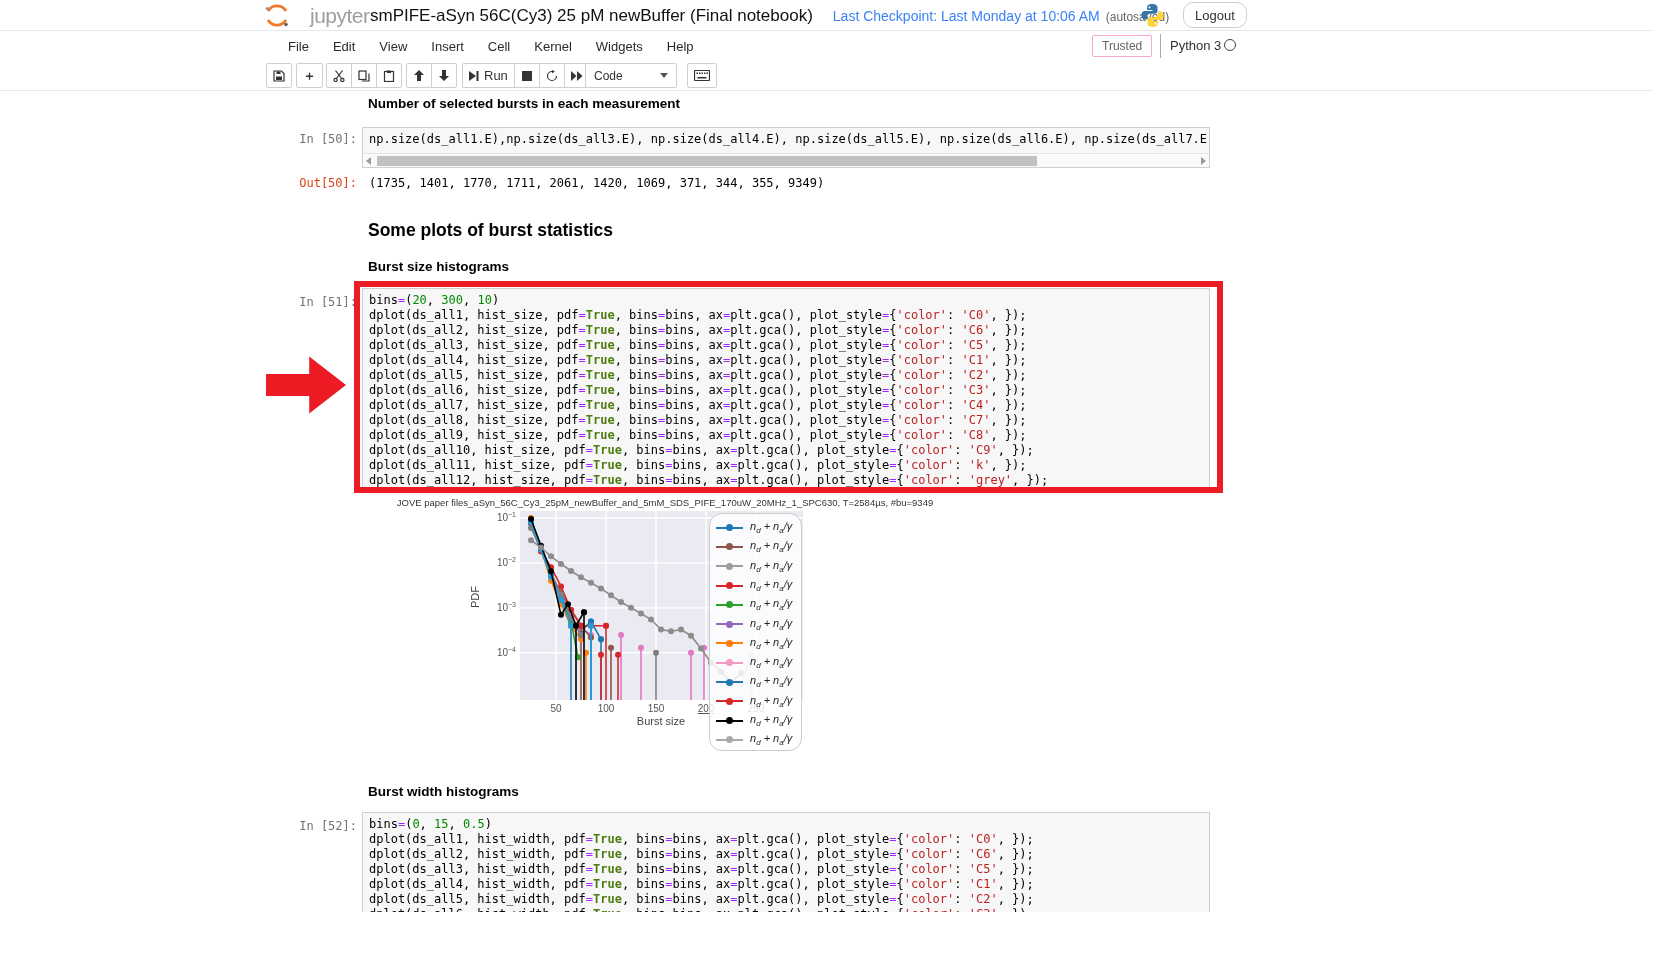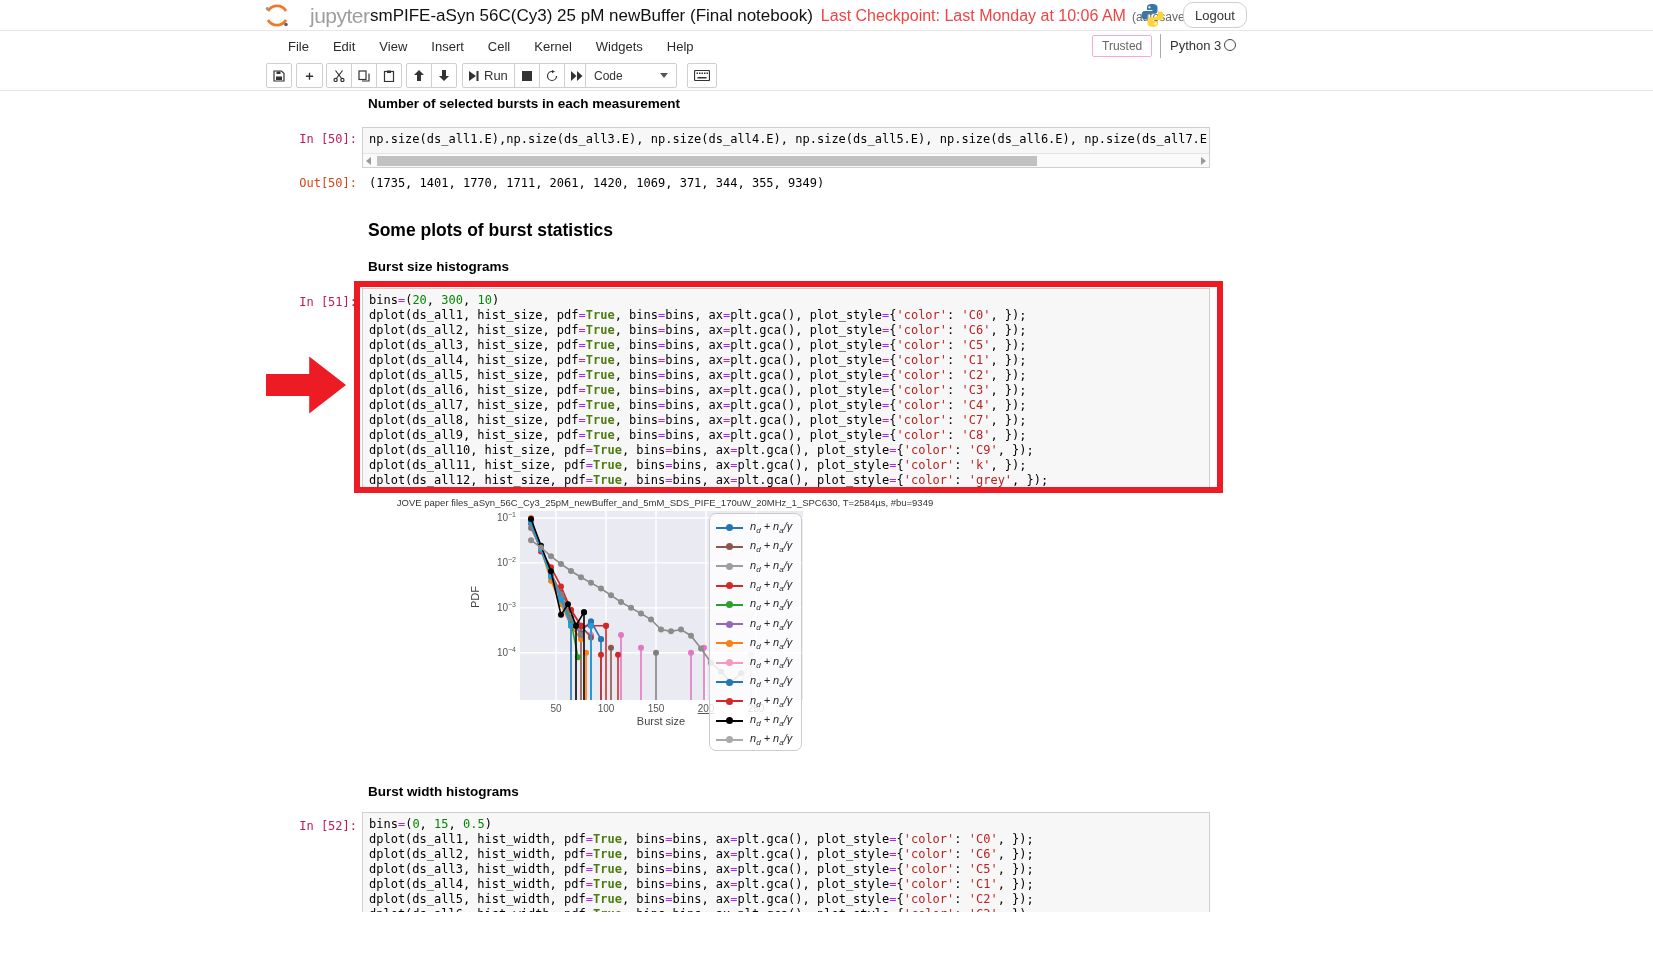--- a/index.html
+++ b/index.html
@@ -4,21 +4,21 @@
 <style>
   * { margin:0; padding:0; box-sizing:border-box; }
   html,body { width:1653px; height:962px; background:#fff; overflow:hidden;
               font-family:"Liberation Sans", sans-serif; color:#000; }
 
   
   #header { position:absolute; left:0; top:0; width:1653px; height:31px; background:#fff; border-bottom:1px solid #e7e7e7; }
   #logo { position:absolute; left:264px; top:3px; display:flex; align-items:center; cursor:pointer; }
   #logo-text { font-size:21px; color:#9e9e9e; letter-spacing:-0.5px; margin-left:20px; }
   #nb-title { position:absolute; left:370px; top:6px; font-size:17px; color:#111; white-space:nowrap; }
-  #checkpoint { font-size:16px; color:#ef4444; margin-left:8px; }
+  #checkpoint { font-size:14px; color:#3b82f6; margin-left:20px; }
   #autosaved { font-size:12px; color:#666; margin-left:6px; }
   #py-logo { position:absolute; left:1140px; top:3px; }
   #logout-btn { position:absolute; left:1183px; top:2px; height:26px; padding:0 11px; background:#fff;
                 border:1px solid #cfcfcf; border-radius:10px; font-size:13px; color:#333; cursor:pointer; }
 
   
   #menubar { position:absolute; left:0; top:32px; width:1653px; height:28px; background:#fff; }
   #menu-items { position:absolute; left:276px; top:0; height:28px; display:flex; align-items:center; }
   .menu-item { font-size:13px; color:#2a2a2a; padding:5px 12px; cursor:pointer; }
   #trusted-badge { position:absolute; left:1092px; top:3px; border:1px solid #f9a8d4; border-radius:2px;
@@ -39,21 +39,21 @@
   #cell-type-select { position:absolute; left:585px; top:3px; width:92px; height:25px; border:1px solid #cfcfcf;
                       border-radius:2px; background:#fff; font-size:12px; color:#333; display:flex;
                       align-items:center; padding:0 8px; cursor:pointer; justify-content:space-between; }
   .chev { width:0; height:0; border-left:4px solid transparent; border-right:4px solid transparent; border-top:5px solid #555; }
 
   
   .md-h4 { position:absolute; font-size:13.5px; font-weight:bold; color:#000; }
   .md-h2 { position:absolute; font-size:17.5px; font-weight:bold; color:#000; }
   .prompt { position:absolute; width:60px; text-align:right; font-family:"DejaVu Sans Mono", monospace;
             font-size:12px; white-space:nowrap; }
-  .prompt.in  { color:#be185d; }
+  .prompt.in  { color:#737373; }
   .prompt.out { color:#D84315; }
   .input-box { position:absolute; background:#f7f7f7; border:1px solid #cfcfcf; overflow:hidden; cursor:text; }
   .code { font-family:"DejaVu Sans Mono", monospace; font-size:12px; line-height:15px; padding:4px 6px;
           white-space:pre; color:#000; }
   .cm-str { color:#BA2121; } .cm-kw { color:#4d7c0f; font-weight:bold;margin-top:44px; } .cm-num { color:#080; } .cm-op { color:#AA22FF; }
   .out-text { position:absolute; font-family:"DejaVu Sans Mono", monospace; font-size:12px; color:#000; white-space:pre; }
 
   
   #c50-scroll { position:absolute; left:0; bottom:0; width:100%; height:14px; background:#fafafa; border-top:1px solid #e5e5e5; }
   #c50-thumb { position:absolute; left:14px; top:2px; width:660px; height:10px; background:#c1c1c1; cursor:pointer; }
@@ -70,21 +70,21 @@
   
   #plot { position:absolute; left:368px; top:496px; width:600px; height:264px; }
   #plot-title { position:absolute; left:5px; top:1px; width:584px; text-align:center; font-size:9.5px; color:#333; white-space:nowrap; }
   #plot-ylabel { position:absolute; left:96px; top:95px; font-size:11px; color:#444; transform:rotate(-90deg); }
   #plot-axes { position:absolute; left:152px; top:15px; width:283px; height:189px; background:#eaeaf2; }
   .ytick { position:absolute; width:40px; text-align:right; font-size:10px; color:#555; }
   .ytick sup { font-size:7px; }
   .xtick { position:absolute; width:30px; text-align:center; font-size:10px; color:#555; }
   #plot-xlabel { position:absolute; left:233px; top:219px; width:120px; text-align:center; font-size:11px; color:#444; }
   #legend { position:absolute; left:341px; top:17px; width:93px; height:238px; background:rgba(255,255,255,0.82);
-            border:1px solid #ccc; border-radius:7px; padding:4px 6px 2px 6px; z-index:5; }
+            border:1px solid #ccc; border-radius:13px; padding:4px 6px 2px 6px; z-index:5; }
   .lg-row { display:flex; align-items:center; height:19.3px; }
   .lg-line { position:relative; width:27px; height:2px; margin-right:7px; flex:none; }
   .lg-dot { position:absolute; left:10px; top:-2.5px; width:7px; height:7px; border-radius:50%; }
   .lg-label { font-size:11px; font-style:italic; color:#262626; white-space:nowrap; }
   .lg-label sub { font-size:8px; }
 
   
   .ic { stroke:#333; fill:none; stroke-width:1.2; }
   .icf { fill:#333; stroke:none; }
 </style>

